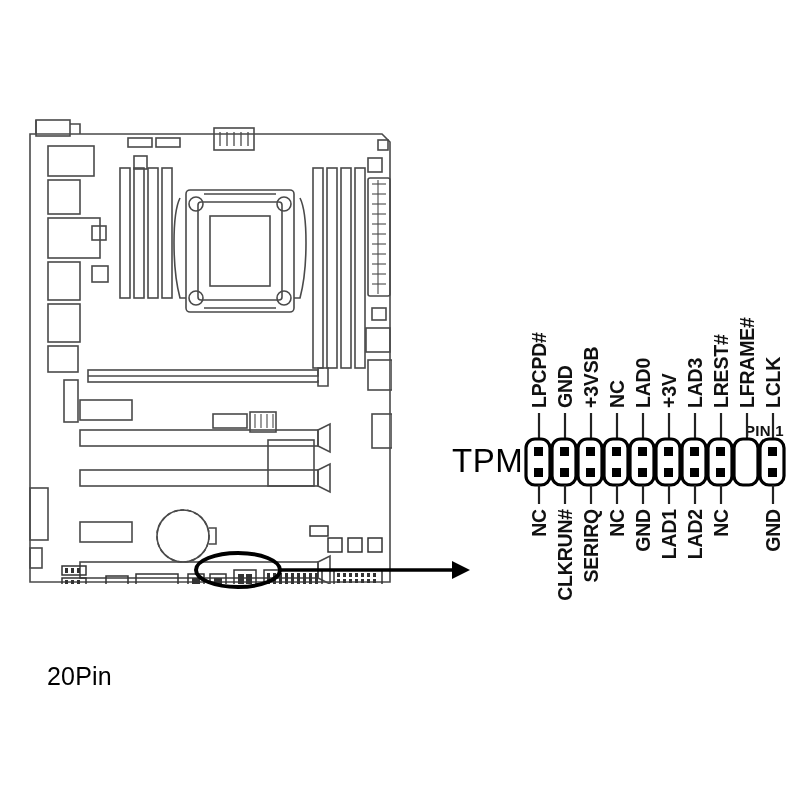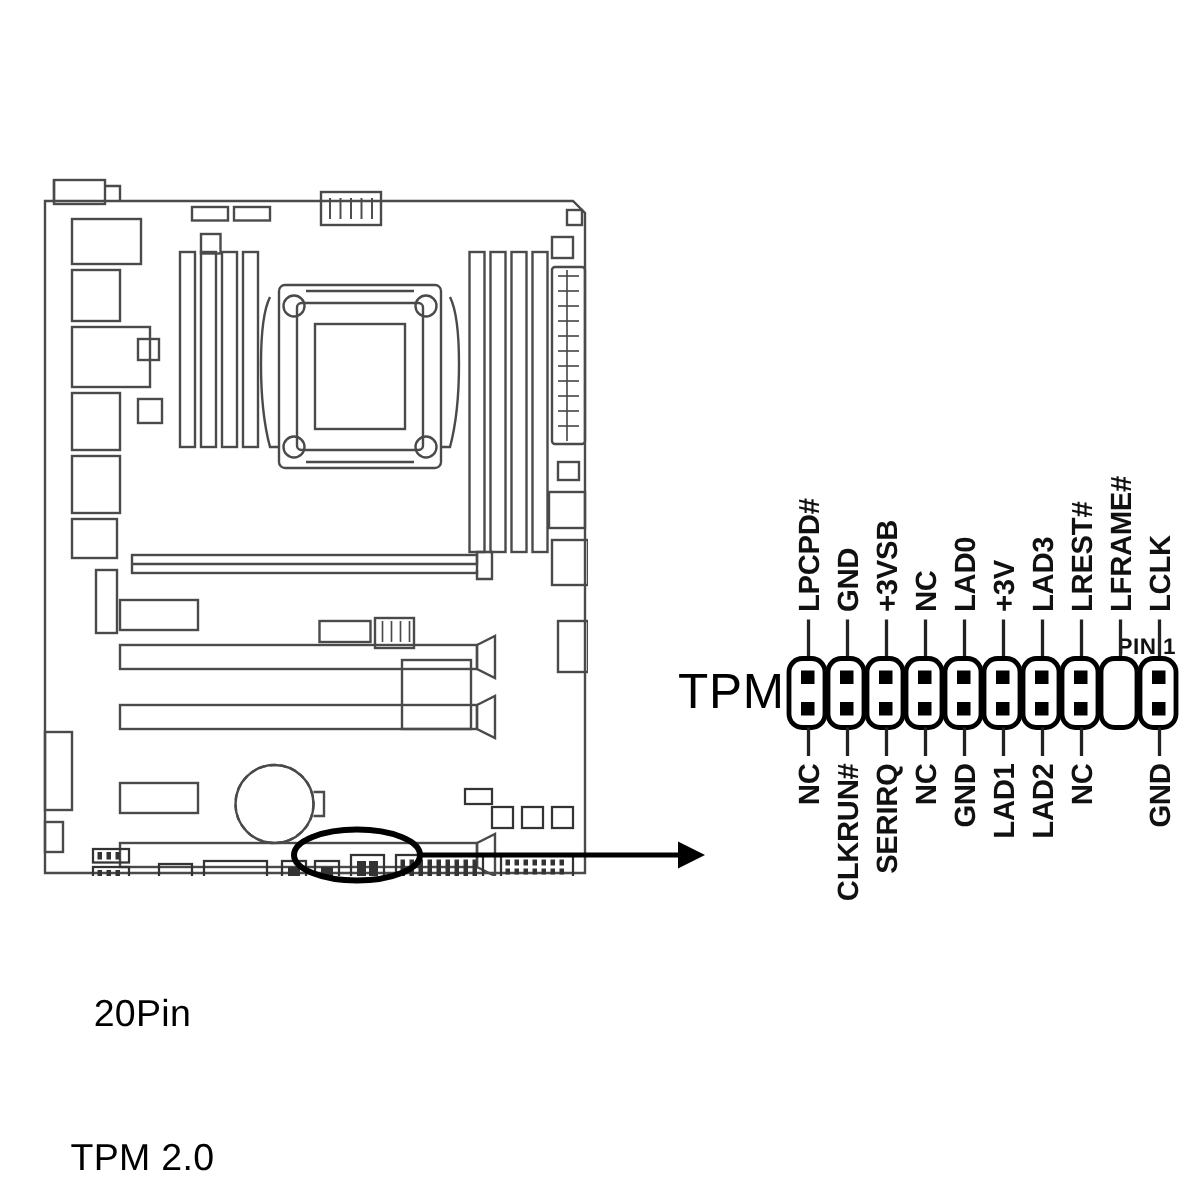--- a/index.html
+++ b/index.html
@@ -38,21 +38,21 @@
   .caption {
     position: absolute;
     left: 47px;
     top: 596px;
     font-size: 25px;
     line-height: 32px;
     letter-spacing: 0.2px;
     color: #000;
     white-space: pre;
   }
-  .caption-line { display: block; text-align: center; }
+  .caption-line { display: block; }
 
   
   .conn-wrap {
     position: absolute;
     left: 440px;
     top: 320px;
     width: 350px;
     height: 270px;
   }
   .conn-svg { display: block; overflow: visible; }
@@ -294,21 +294,20 @@
   <svg style="position:absolute; left:180px; top:530px; width:300px; height:70px; overflow:visible;" viewBox="0 0 300 70" xmlns="http://www.w3.org/2000/svg">
     <ellipse cx="58" cy="40" rx="42" ry="17" fill="none" stroke="#000000" stroke-width="4"></ellipse>
     <g>
       <line x1="100" y1="40" x2="272" y2="40" stroke="#000000" stroke-width="3.4"></line>
       <path d="M272,31 L290,40 L272,49 Z" fill="#000000"></path>
     </g>
   </svg>
 
   <div class="caption">
     <span class="caption-line">20Pin</span>
-    <span class="caption-line">TPM 2.0</span>
   </div>
 
   <div class="conn-wrap">
     <svg class="conn-svg" width="350" height="270" viewBox="0 0 350 270" xmlns="http://www.w3.org/2000/svg">
 
       <text class="tpm-text" x="12" y="152">TPM</text>
 
       <text class="pin1-text" x="305" y="116">PIN 1</text>
 
       <g>

